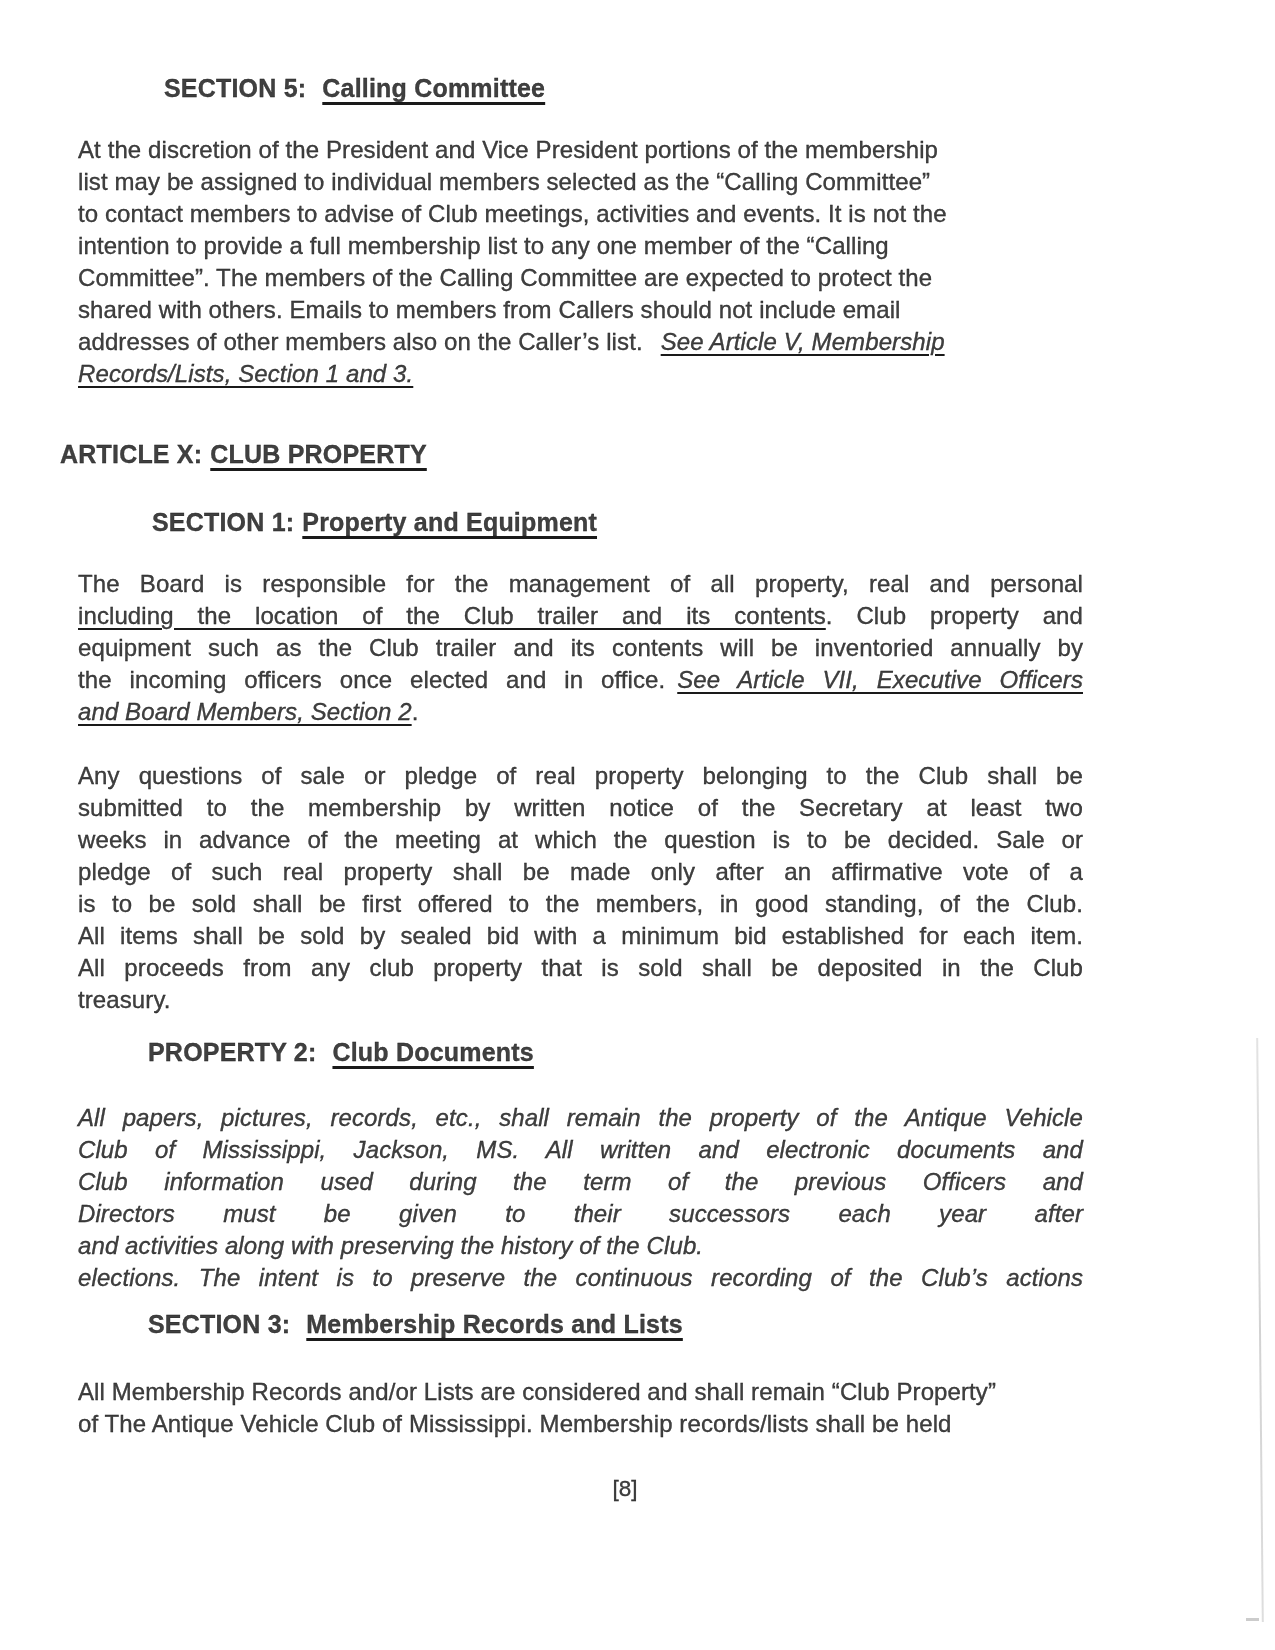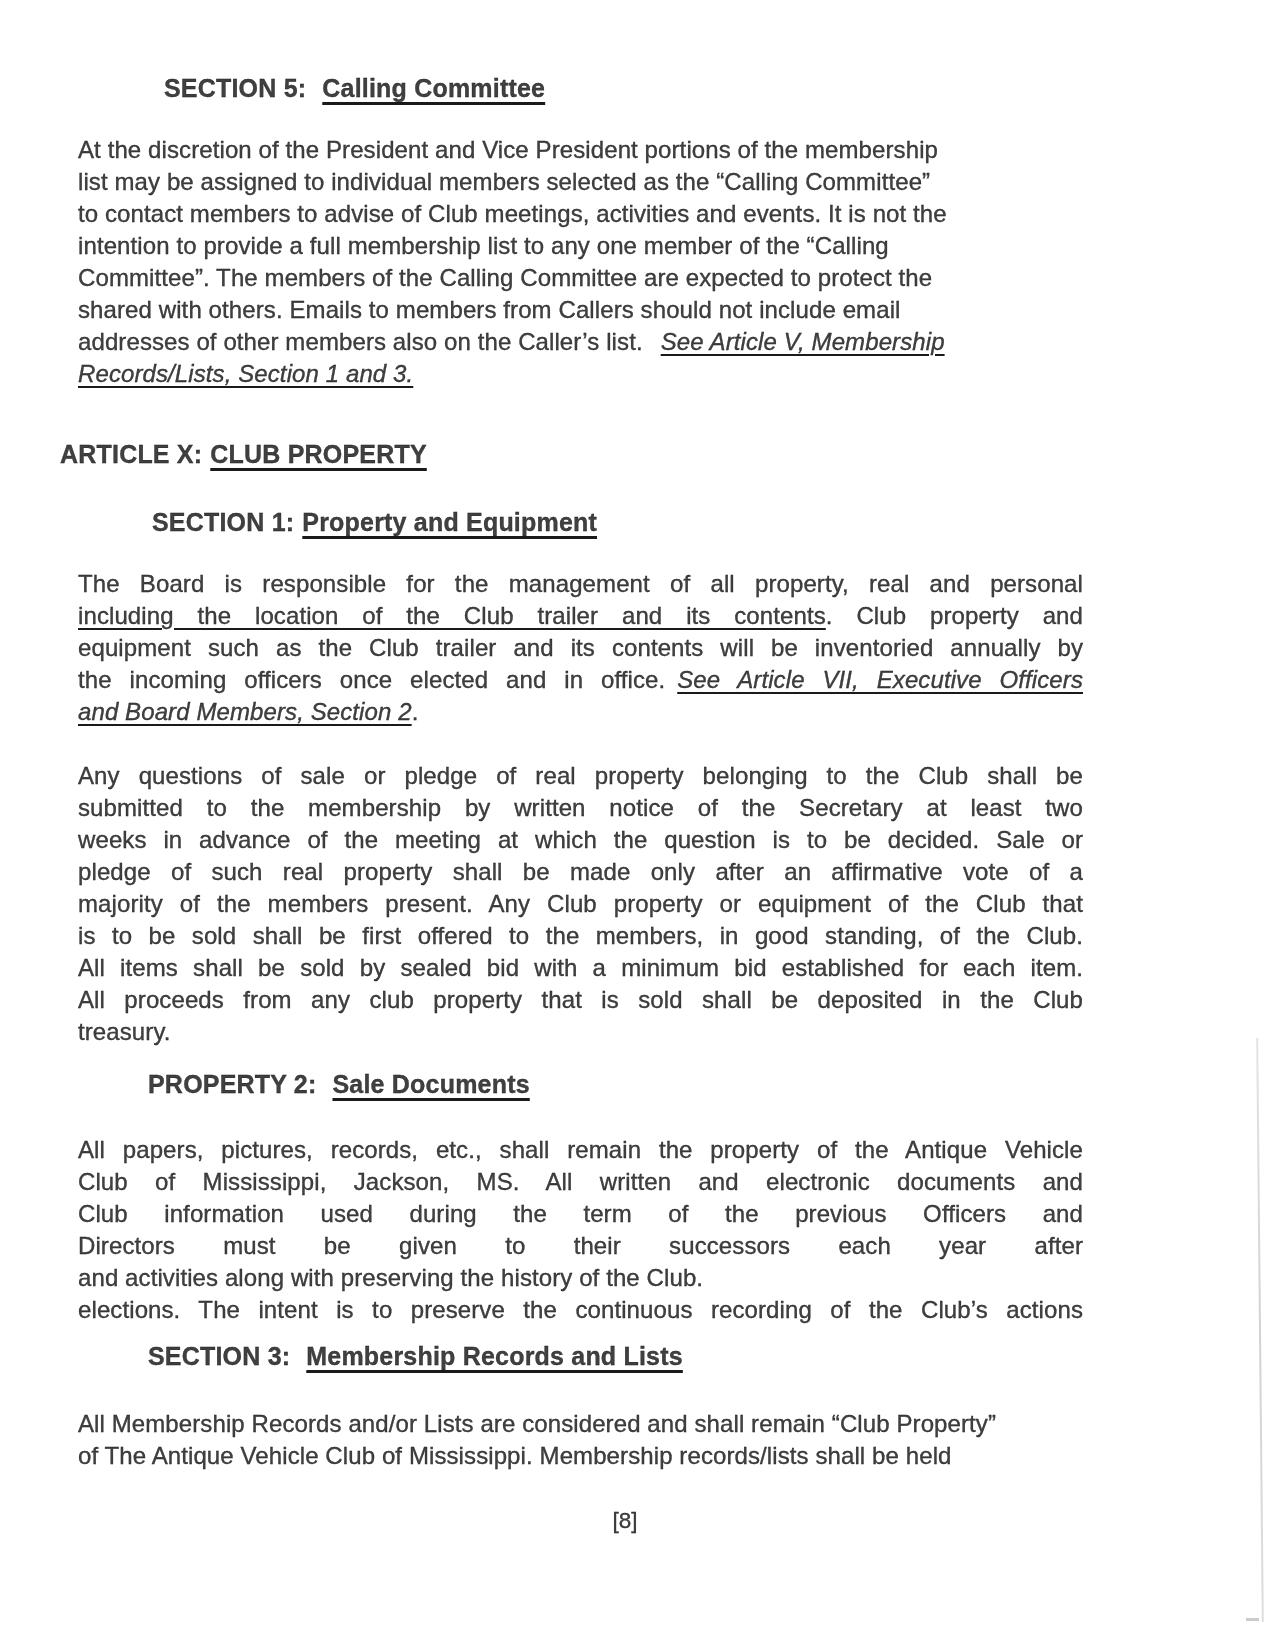--- a/index.html
+++ b/index.html
@@ -36,21 +36,21 @@
   .para {
     margin-left: 78px;
     width: 1005px;
     font-size: 24px;
     line-height: 32px;
     letter-spacing: 0.1px;
   }
   .p1 { margin-top: 30px; }
   .p2 { margin-top: 30px; }
   .p3 { margin-top: 32px; }
-  .p4 { margin-top: 34px; }
+  .p4 { margin-top: 34px; font-style: italic; }
   .p5 { margin-top: 36px; }
   .ln { min-height: 32px; }
   .left .ln { white-space: nowrap; }
   .jl { text-align: justify; text-align-last: justify; }
   .ll { text-align: left; text-align-last: left; }
 
   .ref {
     font-style: italic;
     text-decoration: underline;
     text-decoration-thickness: 2px;
@@ -123,29 +123,28 @@
     <div class="ln jl">equipment such as the Club trailer and its contents will be inventoried annually by</div>
     <div class="ln jl"><span>the incoming officers once elected and in office.</span><span class="ref gap-sm">See Article VII, Executive Officers</span></div>
     <div class="ln ll"><span class="ref">and Board Members, Section 2</span><span>.</span></div>
   </div>
 
   <div class="para p3">
     <div class="ln jl">Any questions of sale or pledge of real property belonging to the Club shall be</div>
     <div class="ln jl">submitted to the membership by written notice of the Secretary at least two</div>
     <div class="ln jl">weeks in advance of the meeting at which the question is to be decided. Sale or</div>
     <div class="ln jl">pledge of such real property shall be made only after an affirmative vote of a</div>
-    <div class="ln jl">majority of the members present.  Any Club property or equipment of the Club that</div>
     <div class="ln jl">is to be sold shall be first offered to the members, in good standing, of the Club.</div>
     <div class="ln jl">All items shall be sold by sealed bid with a minimum bid established for each item.</div>
     <div class="ln jl">All proceeds from any club property that is sold shall be deposited in the Club</div>
     <div class="ln ll">treasury.</div>
   </div>
 
   <div class="heading h-s2">
-    <span class="hp">PROPERTY 2:</span><span class="ht g14">Sale Documents</span>
+    <span class="hp">PROPERTY 2:</span><span class="ht g14">Club Documents</span>
   </div>
 
   <div class="para p4">
     <div class="ln jl">All papers, pictures, records, etc., shall remain the property of the Antique Vehicle</div>
     <div class="ln jl">Club of Mississippi, Jackson, MS.  All written and electronic documents and</div>
     <div class="ln jl">Club information used during the term of the previous Officers and</div>
     <div class="ln jl">Directors must be given to their successors each year after</div>
     <div class="ln ll">and activities along with preserving the history of the Club.</div>
     <div class="ln jl">elections. The intent is to preserve the continuous recording of the Club’s actions</div>
   </div>

